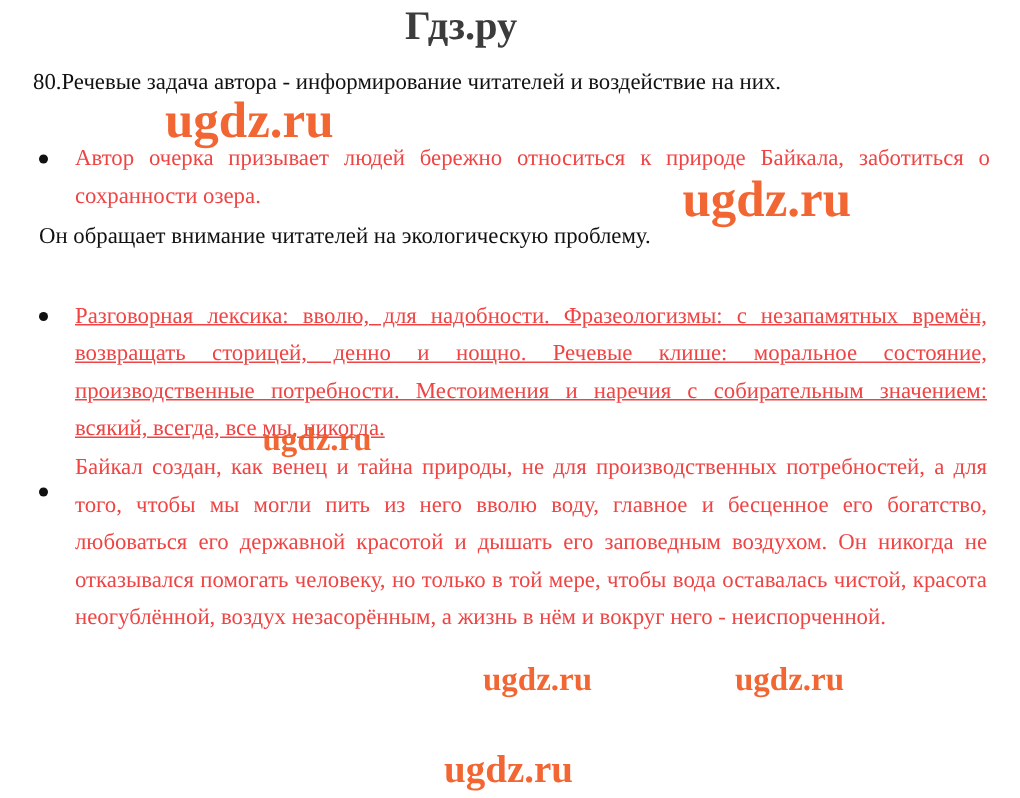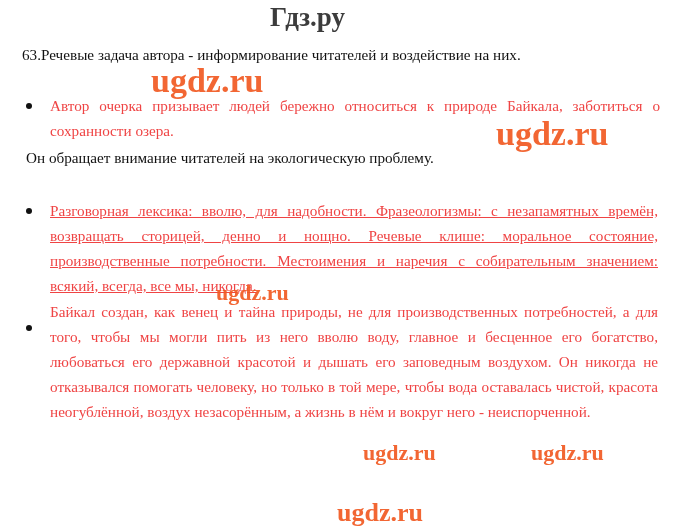--- a/index.html
+++ b/index.html
@@ -33,21 +33,20 @@
   }
   
   .watermark {
     position: absolute;
     font-family: "Liberation Serif", serif;
     font-weight: bold;
     color: #f15a22;
     opacity: 0.92;
     white-space: nowrap;
     pointer-events: none;
-    margin-left: 41px;
   }
   .wm-1 { left: 110px; top: 62px;  font-size: 34px; }
   .wm-2 { left: 455px; top: 115px; font-size: 34px; }
   .wm-3 { left: 175px; top: 280px; font-size: 22px; }
   .wm-4 { left: 322px; top: 440px; font-size: 22px; }
   .wm-5 { left: 490px; top: 440px; font-size: 22px; }
   .wm-6 { left: 296px; top: 498px; font-size: 26px; }
 
   
   .content {
@@ -111,21 +110,21 @@
 </head>
 <body>
 
 <div class="page">
 
   <div class="site-logo">Гдз.ру</div>
 
   <div class="content">
 
     <div class="para p-63 para-just">
-      <span class="num">63.</span><span>Речевые задача автора - информирование читателей и воздействие на них.</span>
+      <span class="num">80.</span><span>Речевые задача автора - информирование читателей и воздействие на них.</span>
     </div>
 
     <div class="bullet-dot b1-dot"></div>
     <div class="bullet-text b1-text">Автор очерка призывает людей бережно относиться к природе Байкала, заботиться о сохранности озера.</div>
 
     <div class="para p-obr">Он обращает внимание читателей на экологическую проблему.</div>
 
     <div class="bullet-dot b2-dot"></div>
     <div class="bullet-text b2-text">Разговорная лексика: вволю, для надобности. Фразеологизмы: с незапамятных времён, возвращать сторицей, денно и нощно. Речевые клише: моральное состояние, производственные потребности. Местоимения и наречия с собирательным значением: всякий, всегда, все мы, никогда.</div>
 

